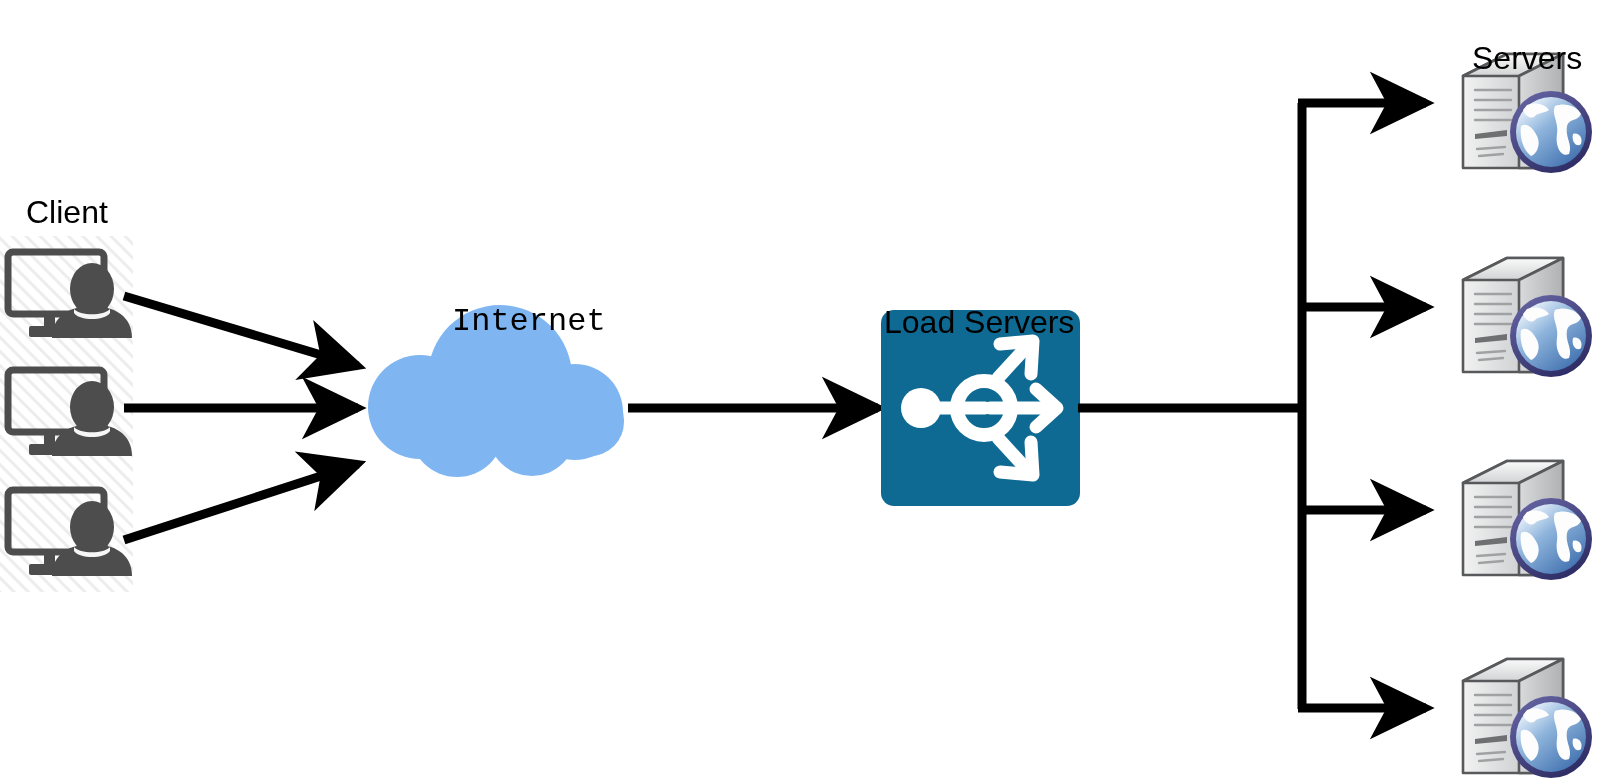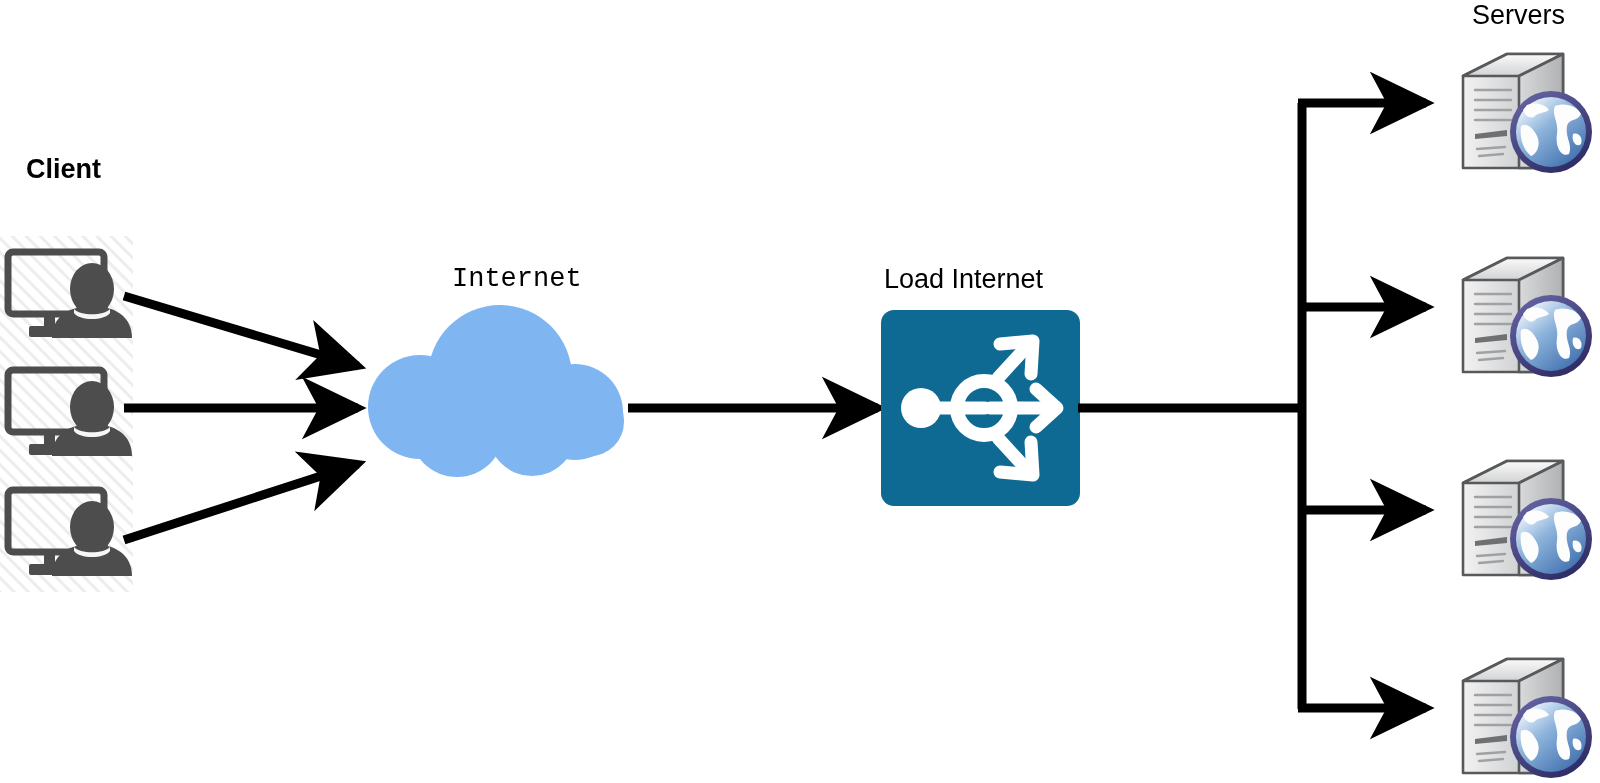--- a/index.html
+++ b/index.html
@@ -20,26 +20,27 @@
   .layer {
     position: absolute;
     left: 0;
     top: 0;
     width: 1600px;
     height: 783px;
   }
   .label {
     position: absolute;
     font-family: "Liberation Sans", sans-serif;
-    font-size: 27px;
+    font-size: 32px;
     color: #000000;
     white-space: nowrap;
     line-height: 1;
-  }
-  #label-client  { left: 26px;  top: 156px; font-weight: bold; }
+    margin-top: 40px;
+  }
+  #label-client  { left: 26px;  top: 156px; }
   #label-internet{ left: 452px; top: 266px; font-family: Liberation Mono, monospace; }
   #label-lb      { left: 884px; top: 266px; }
   #label-servers { left: 1472px; top: 2px; }
 </style>
 </head>
 <body>
 
 <div id="canvas">
 
   <svg class="layer" viewBox="0 0 1600 783">
@@ -274,17 +275,17 @@
           <path d="M 118 86 C 124 84 128 90 126 96 C 122 100 116 94 118 86 Z"></path>
         </g>
       </g>
     </g>
   </svg>
 
   <div class="label" id="label-client">Client</div>
 
   <div class="label" id="label-internet">Internet</div>
 
-  <div class="label" id="label-lb">Load Internet</div>
+  <div class="label" id="label-lb">Load Servers</div>
 
   <div class="label" id="label-servers">Servers</div>
 
 </div>
 
 </body></html>

